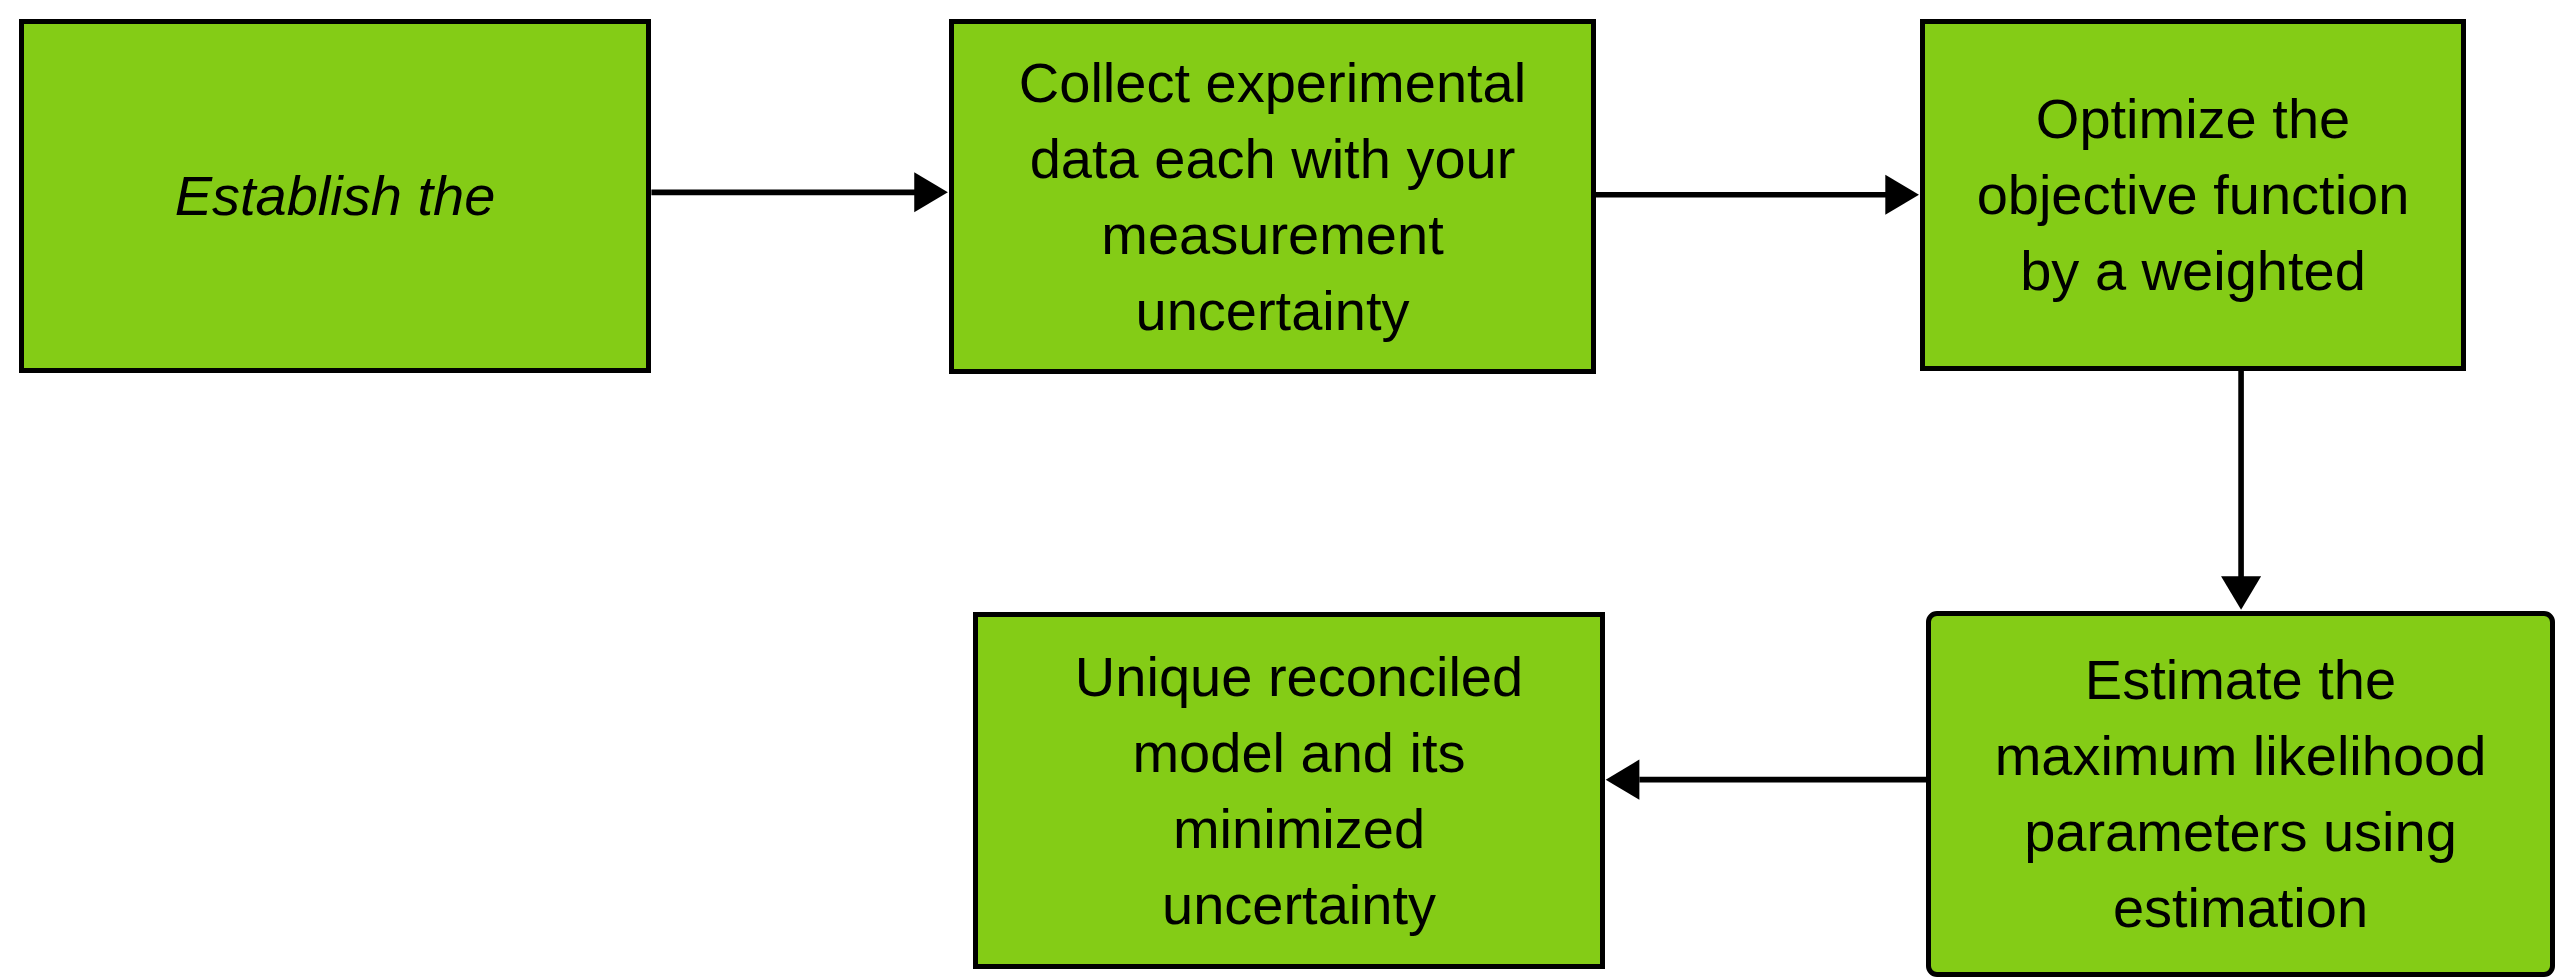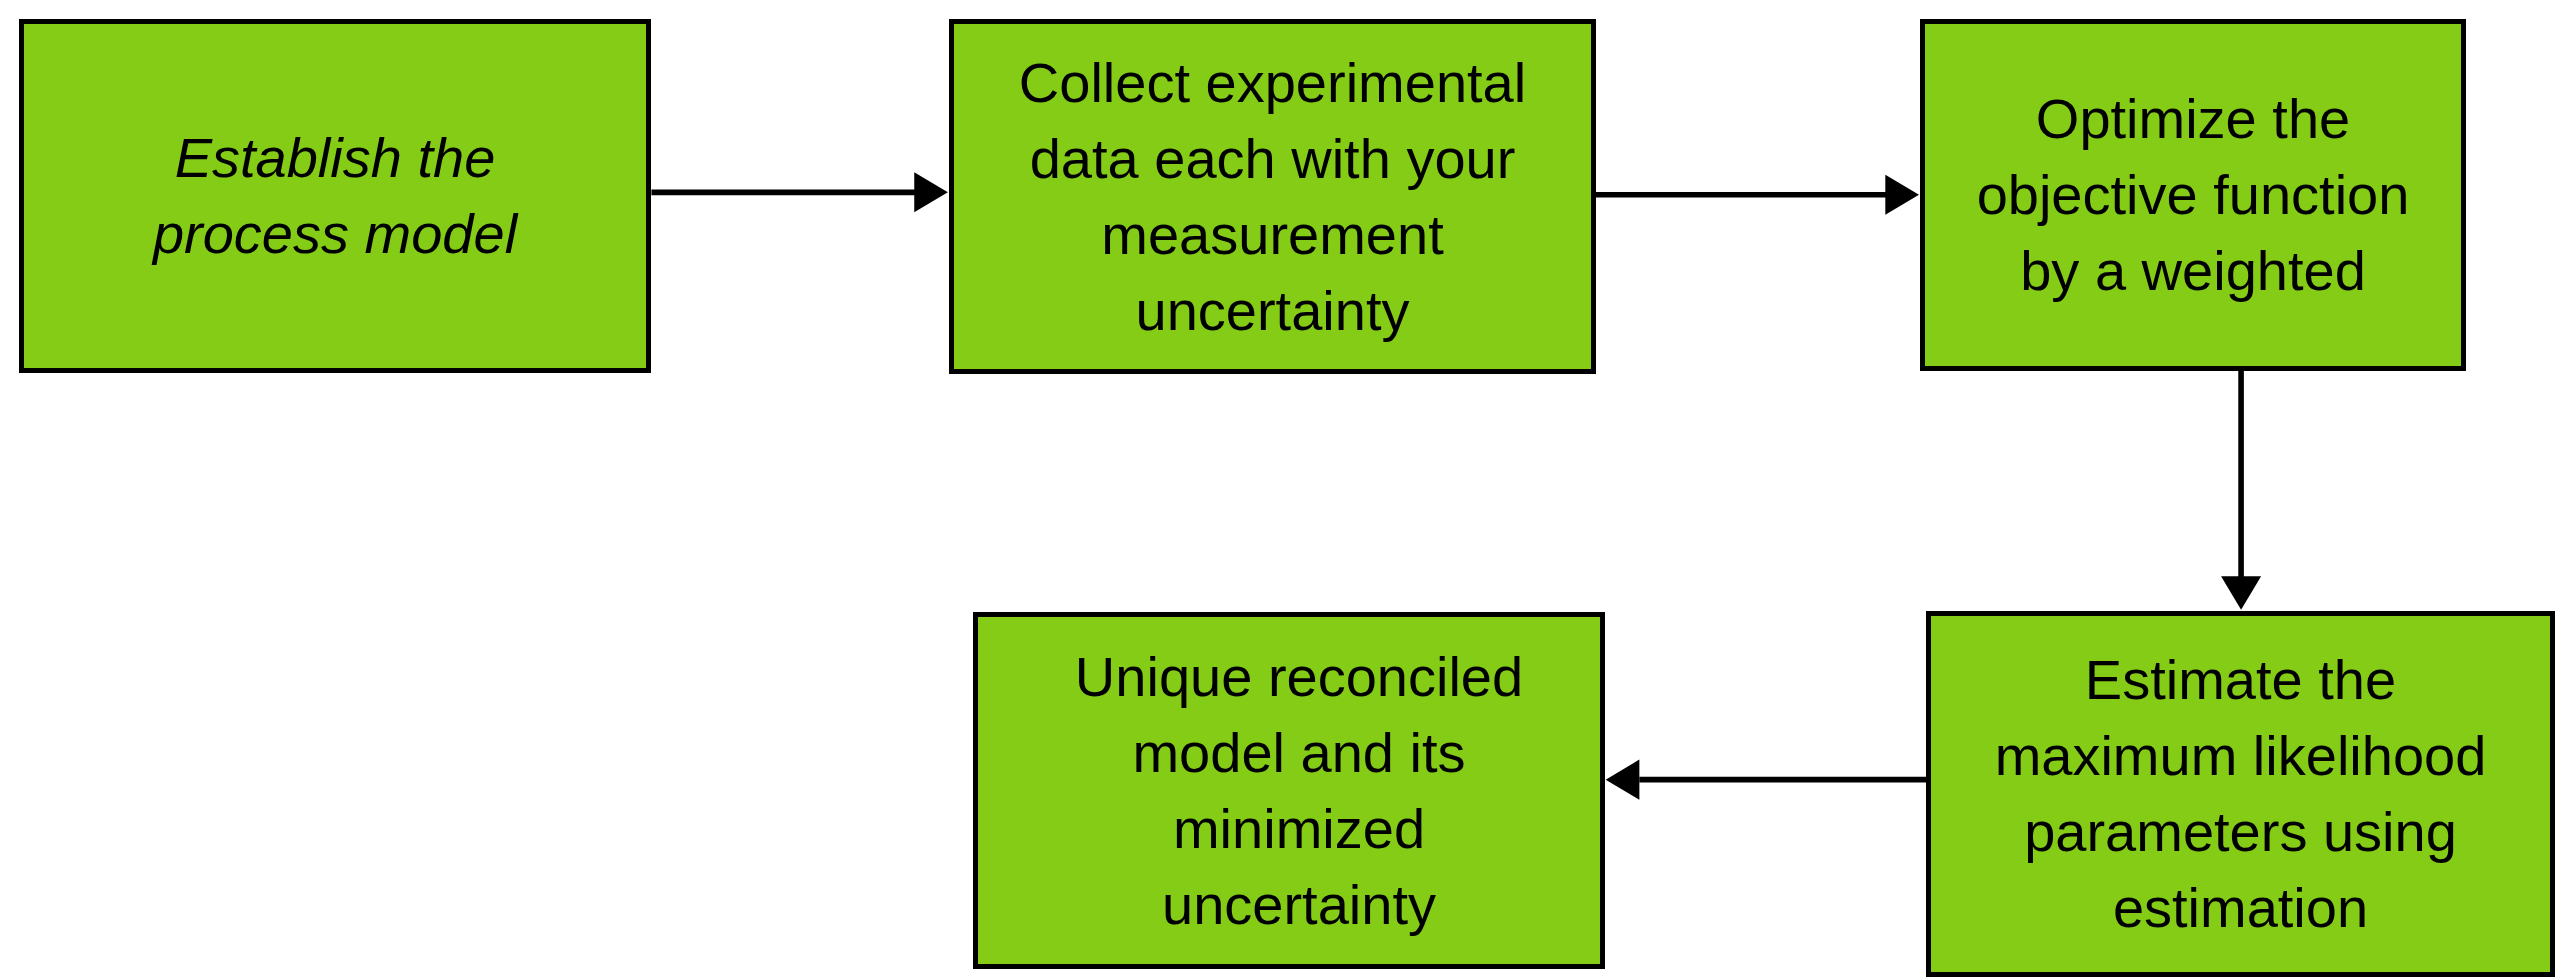--- a/index.html
+++ b/index.html
@@ -44,31 +44,30 @@
     stroke-width: 7;
   }
   #arrow-layer polygon {
     fill: #000000;
     stroke: none;
   }
   
   #node-establish { left: 19px;   top: 19px;  width: 632px; height: 354px; font-style: italic; }
   #node-collect   { left: 949px; top: 19px;  width: 647px; height: 355px; }
   #node-optimize  { left: 1920px; top: 19px;  width: 546px; height: 352px; }
-  #node-estimate  { left: 1926px; top: 611px; width: 629px; height: 366px; }
+  #node-estimate  { left: 1926px; top: 611px; width: 629px; height: 366px; border-radius: 11px; }
   #node-unique    { left: 973px; top: 612px; width: 632px; height: 357px; padding-left: 20px; }
 </style>
 </head>
 <body>
 
 <div id="canvas">
 
   <div class="node" id="node-establish">
     <span>Establish the</span>
-    <span>process model</span>
   </div>
 
   <div class="node" id="node-collect">
     <span>Collect experimental</span>
     <span>data each with your</span>
     <span>measurement</span>
     <span>uncertainty</span>
   </div>
 
   <div class="node" id="node-optimize">

